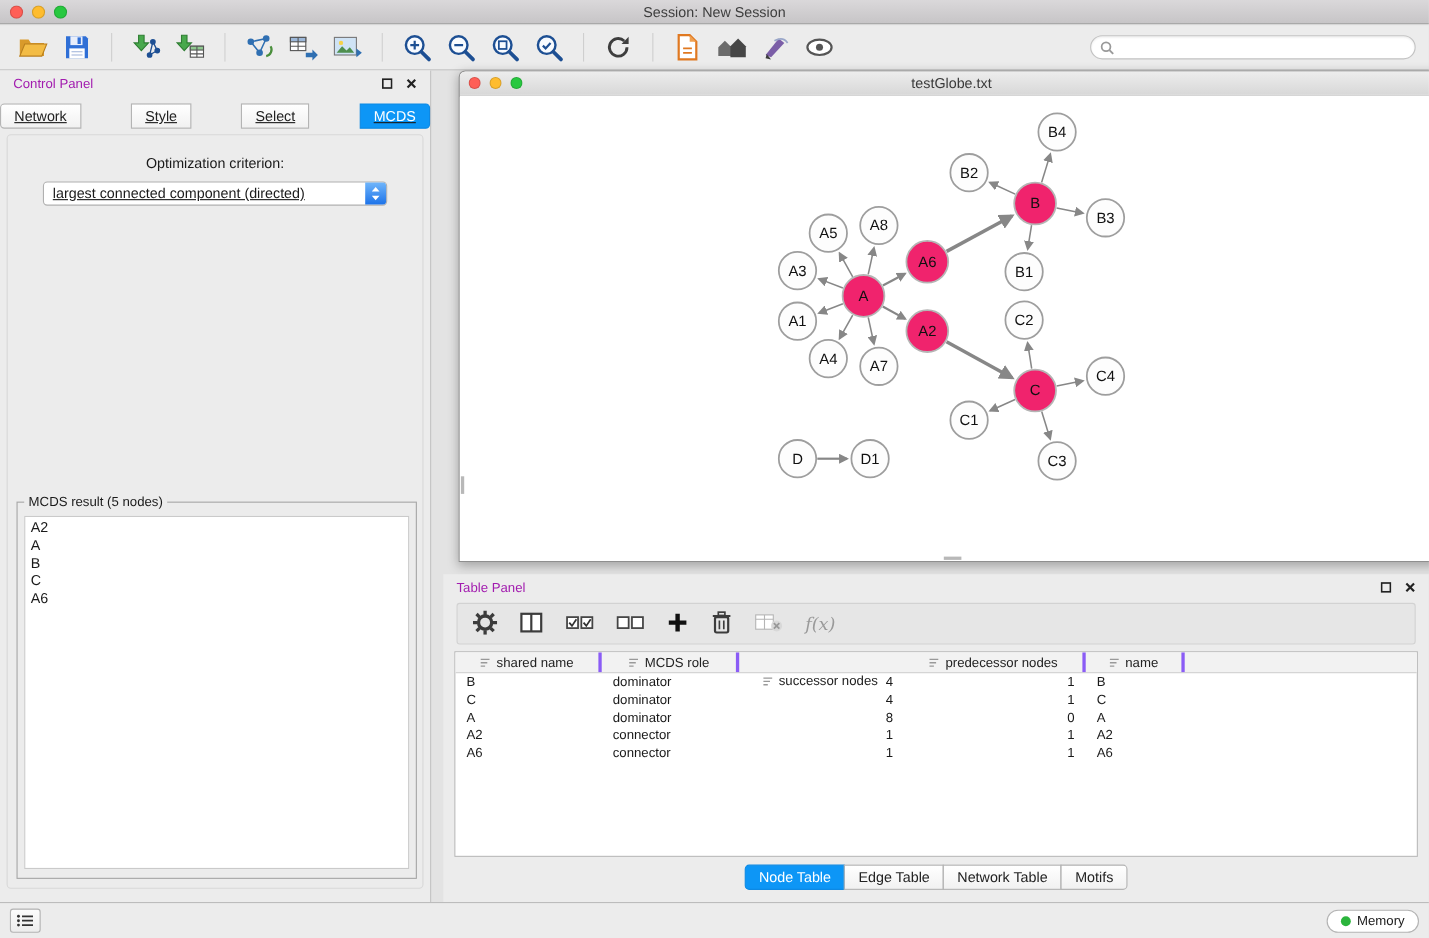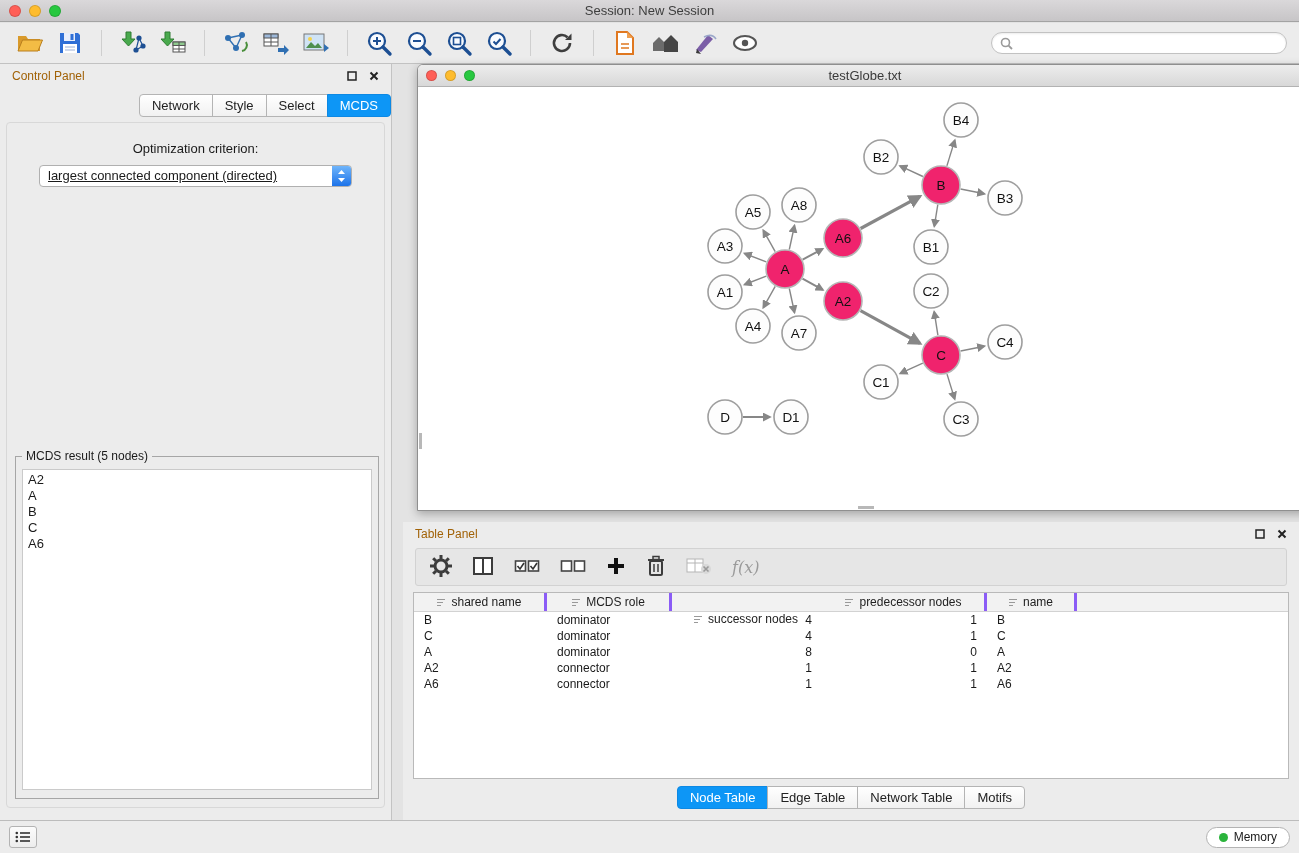--- a/index.html
+++ b/index.html
@@ -17,27 +17,27 @@
   
   .toolbar { position:absolute; top:23px; left:0; right:0; height:41px; background:#ececec;
     border-bottom:1px solid #c2c2c2; display:flex; align-items:center; padding:0 12px; gap:4px; }
   .tb-btn { width:36px; height:34px; display:flex; align-items:center; justify-content:center; cursor:default; }
   .tb-sep { width:1px; height:26px; background:#cfcfcf; margin:0 9px; }
   .searchbox { margin-left:auto; width:296px; height:22px; border:1px solid #c2c2c2; border-radius:12px;
     background:#fff; display:flex; align-items:center; padding:0 8px; gap:5px; box-shadow:inset 0 1px 2px rgba(0,0,0,.08); }
   .searchbox input { border:none; outline:none; flex:1; font:12px "Liberation Sans",sans-serif; background:transparent; }
 
   
-  .panel-header { height:24px; display:flex; align-items:center; padding:0 12px; font-size:12px; color:#a16207; }
+  .panel-header { height:24px; display:flex; align-items:center; padding:0 12px; font-size:12px; color:#a21caf; }
   .ph-actions { margin-left:auto; display:flex; gap:12px; align-items:center; }
 
   
   .control-panel { position:absolute; left:0; top:64px; width:392px; height:756px; background:#ececec;
     border-right:1px solid #c3c3c3; }
-  .cp-tabs { display:flex; justify-content:flex-end; margin-top:6px; position:relative; z-index:2; }
+  .cp-tabs { display:flex; justify-content:space-between; margin-top:6px; position:relative; z-index:2;text-decoration:underline; }
   .seg-tab { padding:3px 12px; font-size:13px; border:1px solid #b4b4b4; margin-left:-1px;
     background:linear-gradient(#ffffff,#f1f1f1); color:#222; cursor:default; }
   .seg-tab:first-child{ border-radius:4px 0 0 4px; margin-left:0; }
   .seg-tab:last-child{ border-radius:0 4px 4px 0; }
   .seg-tab.selected { background:#0d96f6; border-color:#0d89e4; color:#fff; }
   .cp-body { position:absolute; top:58px; left:6px; right:6px; bottom:12px;
     border:1px solid #d8d8d8; border-radius:4px; }
   .opt-label { text-align:center; margin-top:18px; font-size:13px; }
   .combo { width:313px; margin:9px auto 0; height:22px; border:1px solid #b0b0b0; border-radius:4px;
     background:#fff; display:flex; align-items:stretch;text-decoration:underline; }

